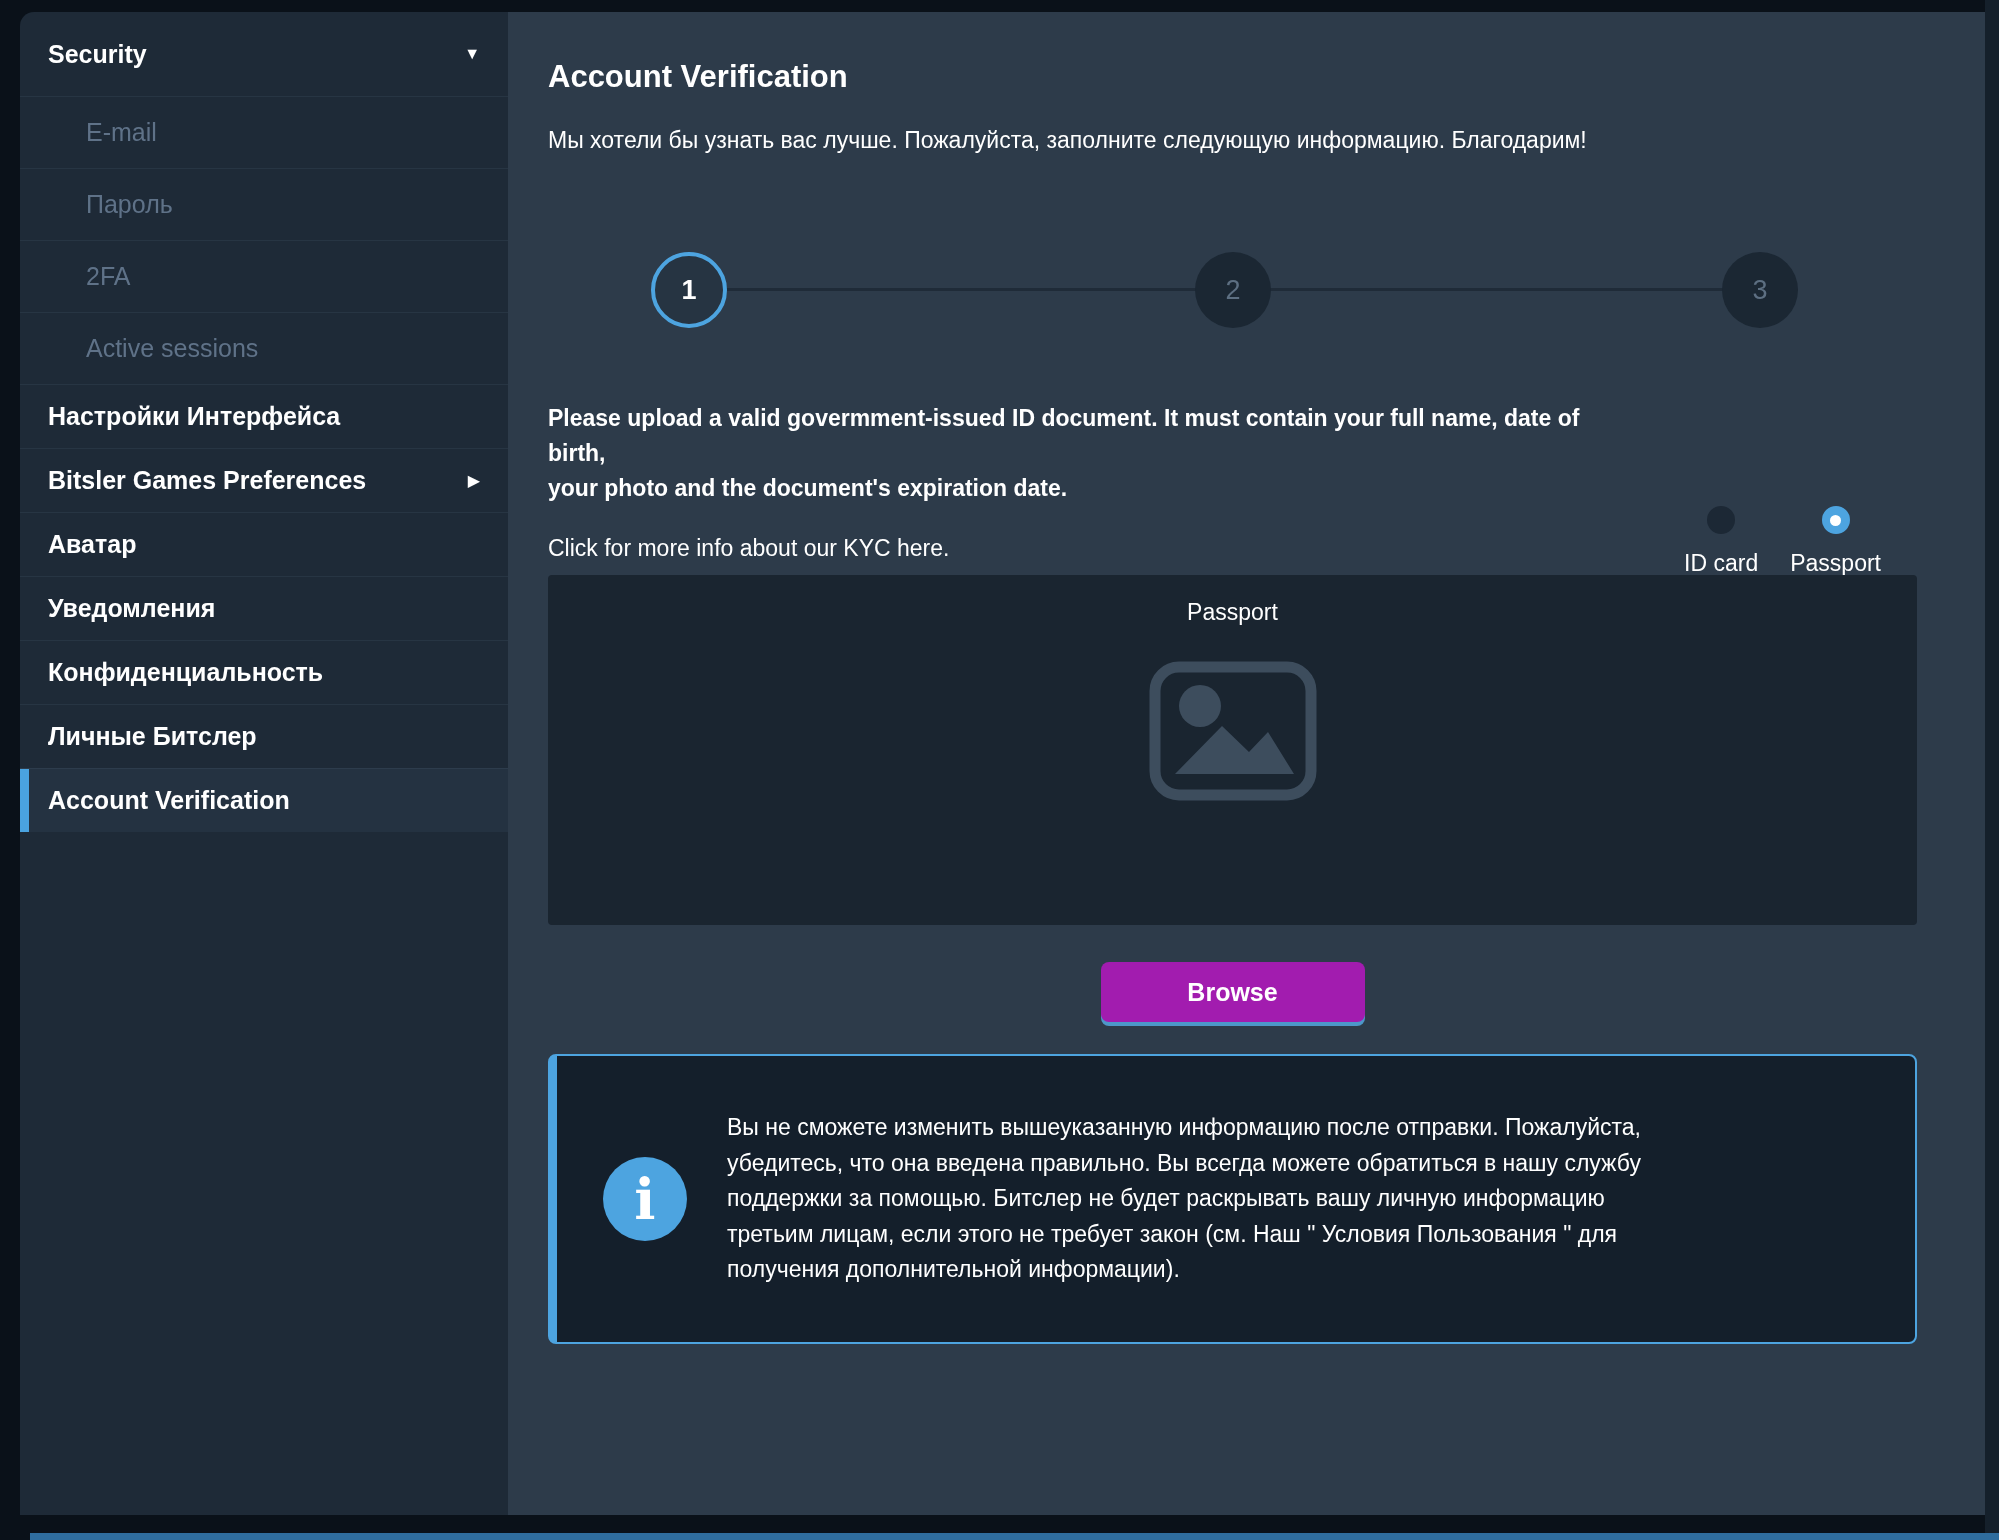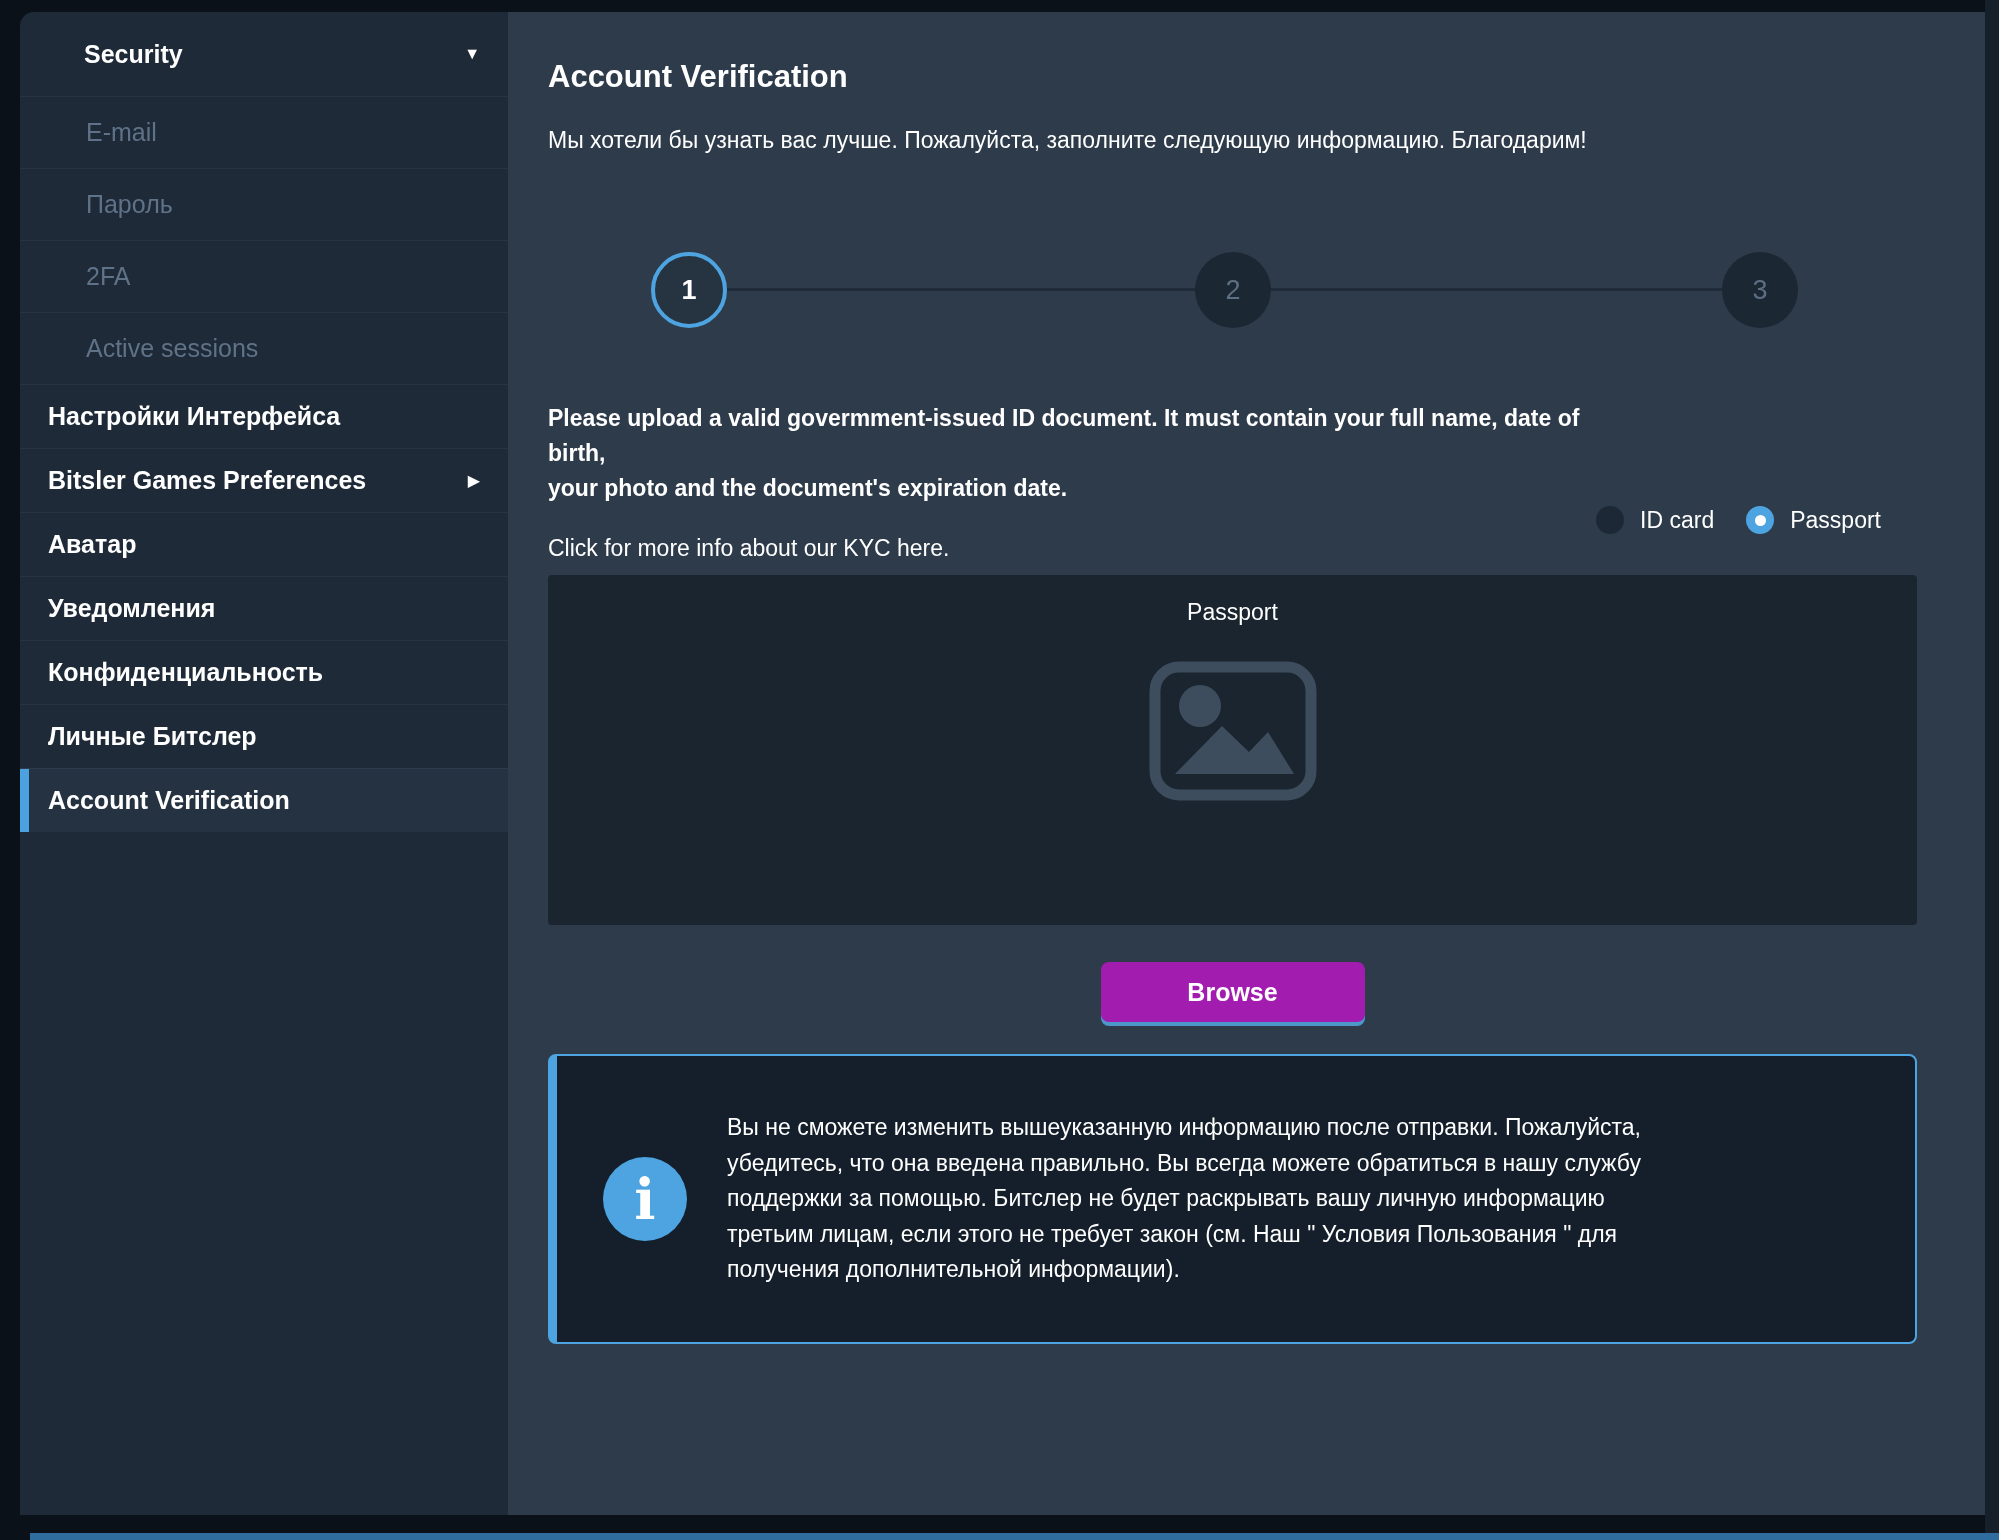--- a/index.html
+++ b/index.html
@@ -12,21 +12,21 @@
   
   .sidebar{
     position:absolute;left:20px;top:12px;width:488px;height:1503px;
     background:#1e2a37;border-radius:14px 0 0 0;
   }
   .side-row{
     position:relative;display:flex;align-items:center;
     border-top:1px solid rgba(130,153,177,0.10);
     cursor:pointer;box-sizing:border-box;
   }
-  .side-row.header{height:84px;padding:0 28px;font-weight:bold;font-size:25px;border-top:none;color:#ffffff;margin-left:36px;}
+  .side-row.header{height:84px;padding:0 28px;font-weight:bold;font-size:25px;border-top:none;color:#ffffff;}
   .side-row.sub{height:72px;padding:0 28px 0 66px;font-size:25px;color:#5f7288;}
   .side-row.item{height:64px;padding:0 28px;font-weight:bold;font-size:25px;color:#ffffff;}
   .side-row.active{background:#243241;}
   .active-bar{position:absolute;left:0;top:0;bottom:0;width:9px;background:#4aa3e0;}
   .caret{margin-left:auto;font-size:16px;color:#ffffff;line-height:1;}
   
   .main{
     position:absolute;left:508px;top:12px;width:1477px;height:1503px;
     background:#2d3b4a;
   }
@@ -45,21 +45,21 @@
   .step.s2{left:647px;}
   .step.s3{left:1174px;}
   
   .upload-instructions{
     position:absolute;left:40px;top:366px;font-size:23px;line-height:35px;
     white-space:pre-line;max-width:1080px;font-weight:bold;
   }
   .kyc-line{position:absolute;left:40px;top:500px;font-size:23px;}
   
   .radio-row{position:absolute;right:104px;top:494px;display:flex;align-items:center;gap:32px;}
-  .radio-opt{display:flex;align-items:center;gap:16px;cursor:pointer;}
+  .radio-opt{display:flex;align-items:center;gap:16px;cursor:pointer;flex-direction:column;}
   .radio-circle{width:28px;height:28px;border-radius:50%;background:#1c2835;position:relative;flex:none;}
   .radio-circle.checked{background:#4da4e0;}
   .radio-circle.checked::after{
     content:"";position:absolute;left:50%;top:50%;width:11px;height:11px;margin:-5.5px 0 0 -5.5px;
     border-radius:50%;background:#ffffff;
   }
   .radio-label{font-size:23px;}
   
   .upload-panel{
     position:absolute;left:40px;top:563px;width:1369px;height:350px;

